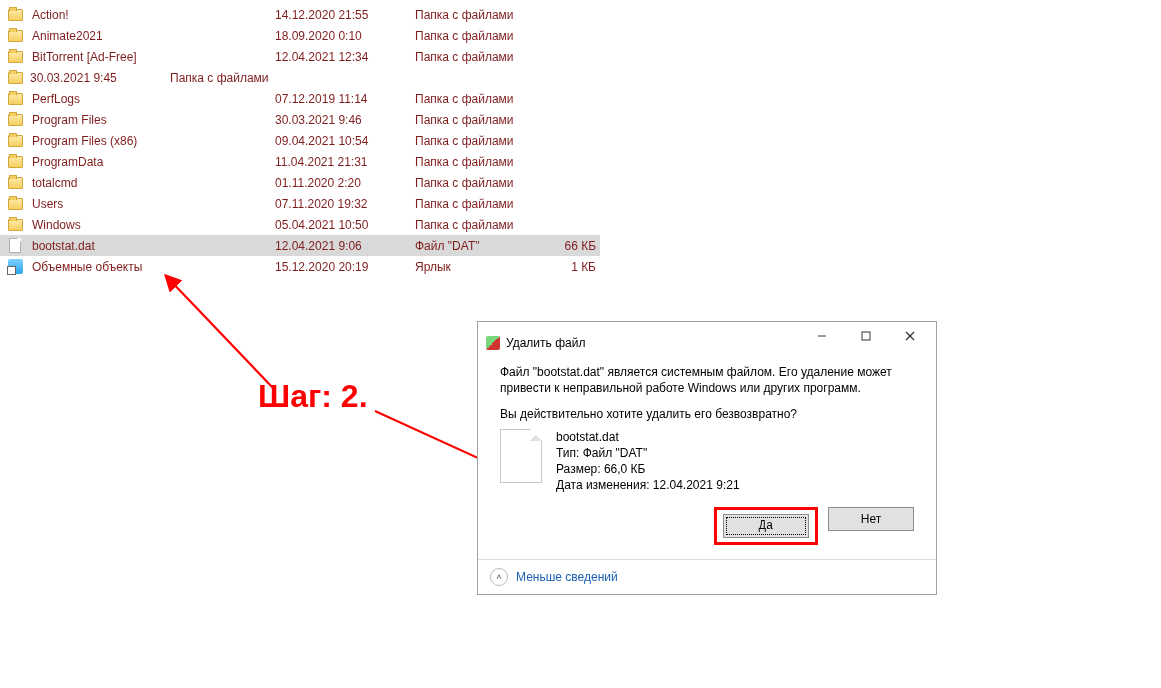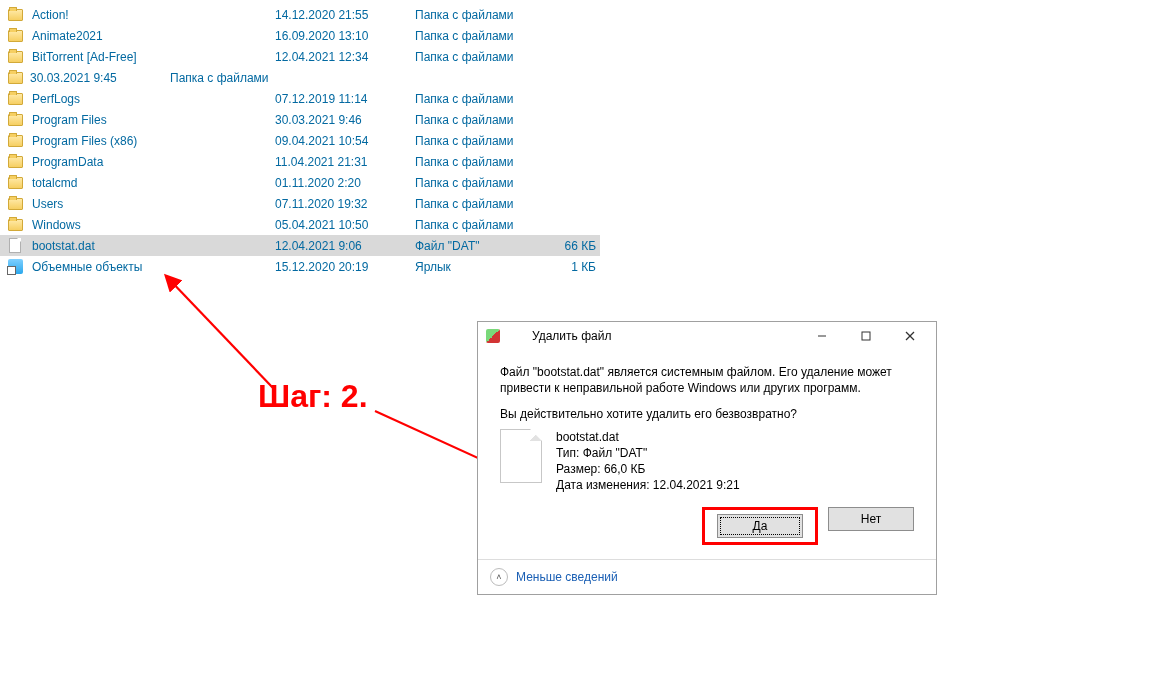--- a/index.html
+++ b/index.html
@@ -11,21 +11,21 @@
       height: 688px;
       overflow: hidden;
     }
 
     .file-list { width: 600px; padding-top: 4px; }
     .row {
       display: flex;
       align-items: center;
       height: 21px;
       font-size: 12px;
-      color: #0369a1;
+      color: #7f1d1d;
       cursor: default;
     }
     .row.selected { background: #d9d9d9; }
     .icon-cell { width: 30px; display: flex; justify-content: center; align-items: center; }
     .name-cell  { width: 245px; padding-left: 2px; }
     .date-cell  { width: 140px; }
     .type-cell  { width: 135px; }
     .size-cell  { width: 50px; text-align: right; padding-right: 4px; }
 
     .folder-icon {
@@ -91,24 +91,23 @@
     .dialog {
       position: absolute;
       top: 321px; left: 477px;
       width: 460px;
       background: #fff;
       border: 1px solid #a0a0a0;
       font-size: 12px;
     }
     .dlg-titlebar {
       display: flex;
-      align-items: center;
+      align-items: flex-end;
       height: 28px;
       padding: 0 4px 0 8px;
-      gap: 26px;
     }
     .dlg-ico {
       width: 14px; height: 14px;
       margin-right: 6px;
       background: linear-gradient(135deg,#7ad87a 50%, #d23434 50%);
       border-radius: 2px;
     }
     .dlg-title { flex: 1; font-size: 12px; }
     .dlg-btns { display: flex; }
     .win-btn {
@@ -154,22 +153,23 @@
       width: 86px; height: 24px;
       border: 1px solid #8d8d8d;
       background: #e1e1e1;
       font-size: 12px;
       display: flex; align-items: center; justify-content: center;
       cursor: default;
     }
     .dlg-actionbtn.focus { outline: 1px dotted #000; outline-offset: -4px; }
     .red-frame {
       border: 3px solid #f00;
-      padding: 4px 12px;
+      padding: 4px 6px;
       display: inline-flex;
+      font-family: Liberation Mono, monospace;
     }
 
     .dlg-footer {
       border-top: 1px solid #ddd;
       padding: 8px 12px;
       display: flex;
       align-items: center;
       gap: 8px;
       color: #1a5fb4;
       font-size: 12px;
@@ -193,21 +193,21 @@
       <div class="name-cell">Action!</div>
       <div class="date-cell">14.12.2020 21:55</div>
       <div class="type-cell">Папка с файлами</div>
       <div class="size-cell"></div>
     </div>
     <div class="row">
       <div class="icon-cell">
         <div class="folder-icon"></div>
       </div>
       <div class="name-cell">Animate2021</div>
-      <div class="date-cell">16.09.2020 13:10</div>
+      <div class="date-cell">18.09.2020 0:10</div>
       <div class="type-cell">Папка с файлами</div>
       <div class="size-cell"></div>
     </div>
     <div class="row">
       <div class="icon-cell">
         <div class="folder-icon"></div>
       </div>
       <div class="name-cell">BitTorrent [Ad-Free]</div>
       <div class="date-cell">12.04.2021 12:34</div>
       <div class="type-cell">Папка с файлами</div>

